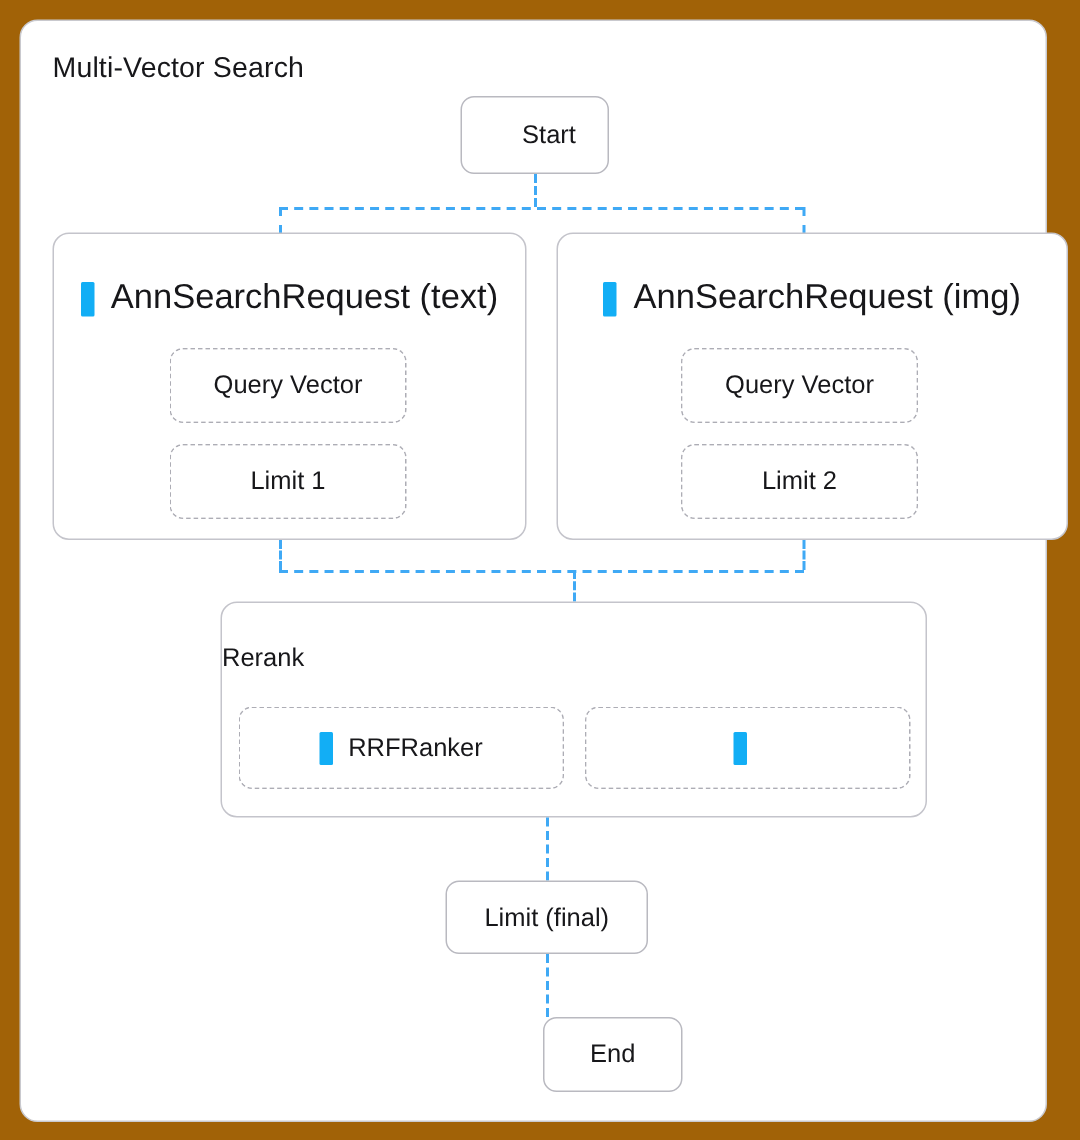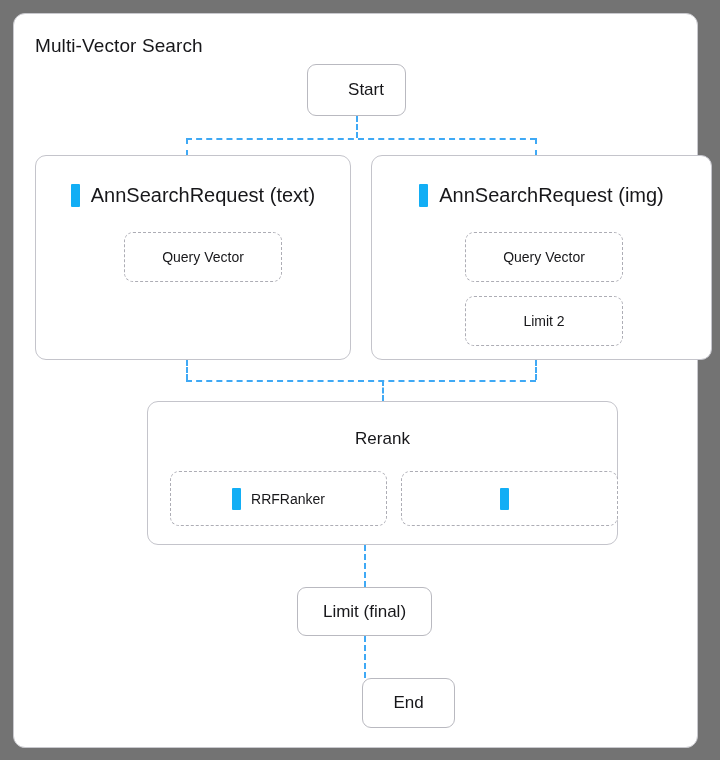--- a/index.html
+++ b/index.html
@@ -12,21 +12,21 @@
     height: 760px;
     font-family: "Liberation Sans", sans-serif;
     color: #1a1a1a;
     overflow: hidden;
   }
 
   #canvas {
     position: relative;
     width: 720px;
     height: 760px;
-    background: #737373;
+    background: #a16207;
   }
 
   
   .outer-frame {
     position: absolute;
     left: 13px;
     top: 13px;
     width: 685px;
     height: 735px;
     box-sizing: border-box;
@@ -68,33 +68,33 @@
     border-radius: 11px;
     background: #ffffff;
   }
 
   .panel-title {
     position: absolute;
     top: 28px;
     left: 0;
     right: 0;
     display: flex;
-    align-items: flex-start;
+    align-items: flex-end;
     justify-content: center;
-    font-size: 20px;
+    font-size: 23px;
     color: #17171a;
     white-space: nowrap;
   }
 
   .panel-title-plain {
     position: absolute;
     top: 27px;
     left: 0;
     right: 0;
-    text-align: center;
+    text-align: left;
     font-size: 17px;
     color: #17171a;
   }
 
   
   .blue-bar {
     display: inline-block;
     width: 9px;
     height: 23px;
     background: #12AEF5;
@@ -111,24 +111,23 @@
   
   .dashbox {
     position: absolute;
     box-sizing: border-box;
     border: 1.5px dashed #adadb5;
     border-radius: 9px;
     background: #ffffff;
     display: flex;
     align-items: center;
     justify-content: center;
-    font-size: 14px;
-    color: #17171a;
-    white-space: nowrap;
-    margin-left: 11px;
+    font-size: 17px;
+    color: #17171a;
+    white-space: nowrap;
   }
 
   
   .conn-v {
     position: absolute;
     width: 0;
     border-left: 2px dashed #3FA9F5;
   }
   .conn-h {
     position: absolute;
@@ -157,20 +156,23 @@
   <div class="panel" style="left:35px; top:155px; width:316px; height:205px;">
     <div class="panel-title">
       <span class="blue-bar"></span>
       <span>AnnSearchRequest (text)</span>
     </div>
 
     <div class="dashbox" style="left:77px; top:76px; width:158px; height:50px;">
       <span>Query Vector</span>
     </div>
 
+    <div class="dashbox" style="left:77px; top:140px; width:158px; height:50px;">
+      <span>Limit 1</span>
+    </div>
   </div>
 
   <div class="panel" style="left:371px; top:155px; width:341px; height:205px;">
     <div class="panel-title">
       <span class="blue-bar"></span>
       <span>AnnSearchRequest (img)</span>
     </div>
 
     <div class="dashbox" style="left:82px; top:76px; width:158px; height:50px;">
       <span>Query Vector</span>

